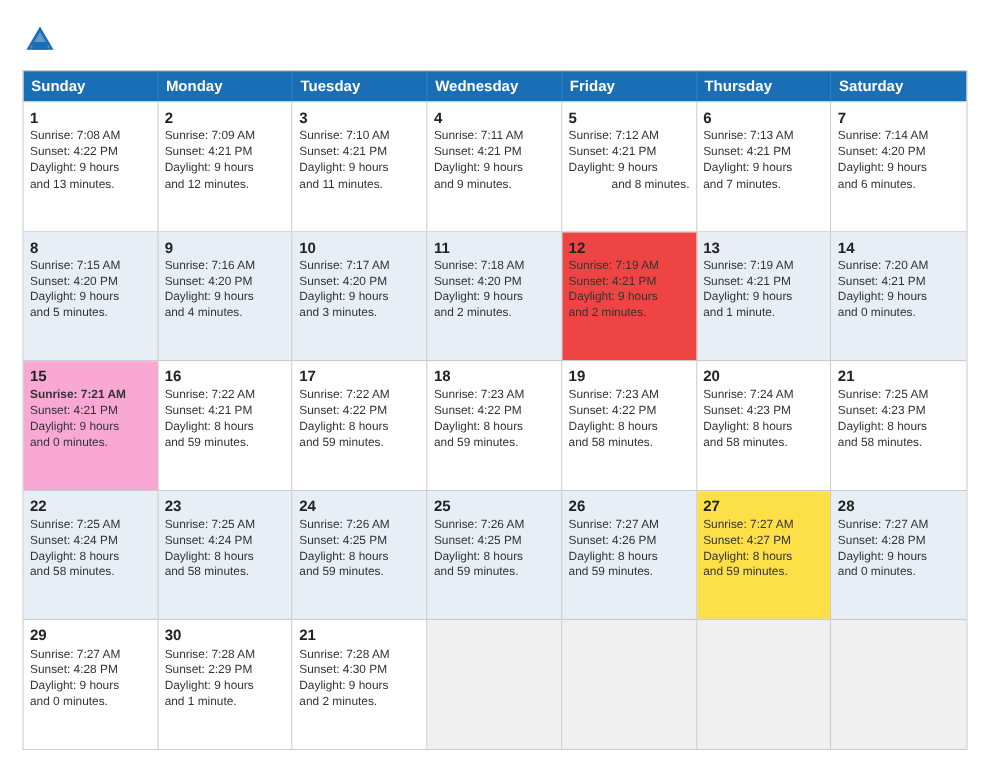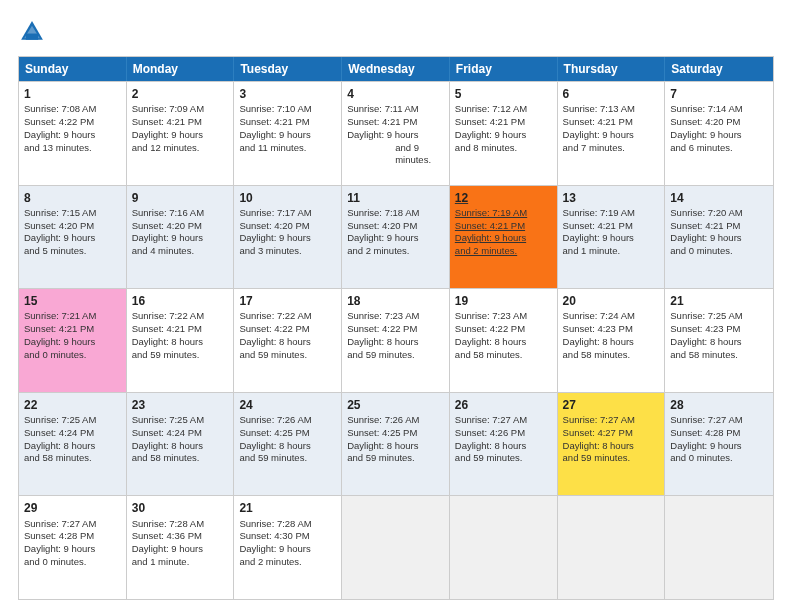--- a/index.html
+++ b/index.html
@@ -156,28 +156,28 @@
             <span style="display: block;">Sunrise: 7:10 AM</span>
             <span style="display: block;">Sunset: 4:21 PM</span>
             <span style="display: block;">Daylight: 9 hours</span>
             <span style="display: block;">and 11 minutes.</span>
           </div>
           <div class="cal-cell" style="background: rgb(255, 255, 255);">
             <span class="day-num">4</span>
             <span style="display: block;">Sunrise: 7:11 AM</span>
             <span style="display: block;">Sunset: 4:21 PM</span>
             <span style="display: block;">Daylight: 9 hours</span>
-            <span style="display: block; margin-left: 48px;">and 9 minutes.</span>
+            <span style="display: block;">and 9 minutes.</span>
           </div>
           <div class="cal-cell" style="background: rgb(255, 255, 255);">
             <span class="day-num">5</span>
             <span style="display: block;">Sunrise: 7:12 AM</span>
             <span style="display: block;">Sunset: 4:21 PM</span>
             <span style="display: block;">Daylight: 9 hours</span>
-            <span style="display: block;">and 8 minutes.</span>
+            <span style="display: block; text-align: right;">and 8 minutes.</span>
           </div>
           <div class="cal-cell" style="background: rgb(255, 255, 255);">
             <span class="day-num">6</span>
             <span style="display: block;">Sunrise: 7:13 AM</span>
             <span style="display: block;">Sunset: 4:21 PM</span>
             <span style="display: block;">Daylight: 9 hours</span>
             <span style="display: block;">and 7 minutes.</span>
           </div>
           <div class="cal-cell" style="background: rgb(255, 255, 255);">
             <span class="day-num">7</span>
@@ -209,21 +209,21 @@
             <span style="display: block;">Daylight: 9 hours</span>
             <span style="display: block;">and 3 minutes.</span>
           </div>
           <div class="cal-cell" style="background: rgb(232, 238, 245);">
             <span class="day-num">11</span>
             <span style="display: block;">Sunrise: 7:18 AM</span>
             <span style="display: block;">Sunset: 4:20 PM</span>
             <span style="display: block;">Daylight: 9 hours</span>
             <span style="display: block;">and 2 minutes.</span>
           </div>
-          <div class="cal-cell" style="background: #f97316; text-decoration: underline;">
+          <div class="cal-cell" style="background: #ef4444;">
             <span class="day-num">12</span>
             <span style="display: block;">Sunrise: 7:19 AM</span>
             <span style="display: block;">Sunset: 4:21 PM</span>
             <span style="display: block;">Daylight: 9 hours</span>
             <span style="display: block;">and 2 minutes.</span>
           </div>
           <div class="cal-cell" style="background: rgb(232, 238, 245);">
             <span class="day-num">13</span>
             <span style="display: block;">Sunrise: 7:19 AM</span>
             <span style="display: block;">Sunset: 4:21 PM</span>
@@ -234,21 +234,21 @@
             <span class="day-num">14</span>
             <span style="display: block;">Sunrise: 7:20 AM</span>
             <span style="display: block;">Sunset: 4:21 PM</span>
             <span style="display: block;">Daylight: 9 hours</span>
             <span style="display: block;">and 0 minutes.</span>
           </div>
         </div>
         <div class="cal-week">
           <div class="cal-cell" style="background: #f9a8d4;">
             <span class="day-num">15</span>
-            <span style="display: block;">Sunrise: 7:21 AM</span>
+            <span style="display: block; font-weight: bold;">Sunrise: 7:21 AM</span>
             <span style="display: block;">Sunset: 4:21 PM</span>
             <span style="display: block;">Daylight: 9 hours</span>
             <span style="display: block;">and 0 minutes.</span>
           </div>
           <div class="cal-cell" style="background: rgb(255, 255, 255);">
             <span class="day-num">16</span>
             <span style="display: block;">Sunrise: 7:22 AM</span>
             <span style="display: block;">Sunset: 4:21 PM</span>
             <span style="display: block;">Daylight: 8 hours</span>
             <span style="display: block;">and 59 minutes.</span>
@@ -344,21 +344,21 @@
           <div class="cal-cell" style="background: rgb(255, 255, 255);">
             <span class="day-num">29</span>
             <span style="display: block;">Sunrise: 7:27 AM</span>
             <span style="display: block;">Sunset: 4:28 PM</span>
             <span style="display: block;">Daylight: 9 hours</span>
             <span style="display: block;">and 0 minutes.</span>
           </div>
           <div class="cal-cell" style="background: rgb(255, 255, 255);">
             <span class="day-num">30</span>
             <span style="display: block;">Sunrise: 7:28 AM</span>
-            <span style="display: block;">Sunset: 4:36 PM</span>
+            <span style="display: block;">Sunset: 2:29 PM</span>
             <span style="display: block;">Daylight: 9 hours</span>
             <span style="display: block;">and 1 minute.</span>
           </div>
           <div class="cal-cell" style="background: rgb(255, 255, 255);">
             <span class="day-num">21</span>
             <span style="display: block;">Sunrise: 7:28 AM</span>
             <span style="display: block;">Sunset: 4:30 PM</span>
             <span style="display: block;">Daylight: 9 hours</span>
             <span style="display: block;">and 2 minutes.</span>
           </div>

